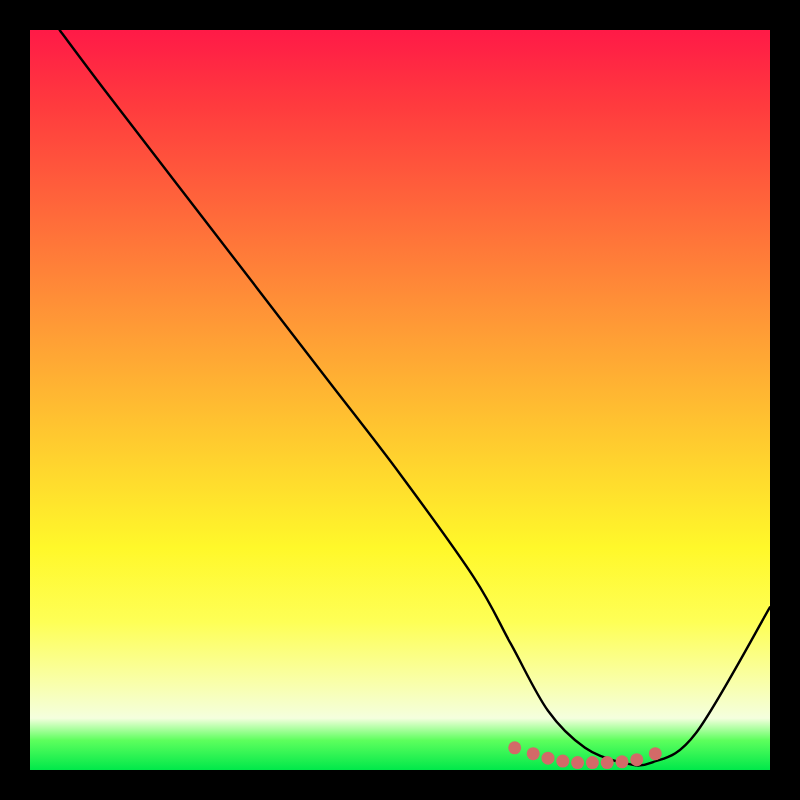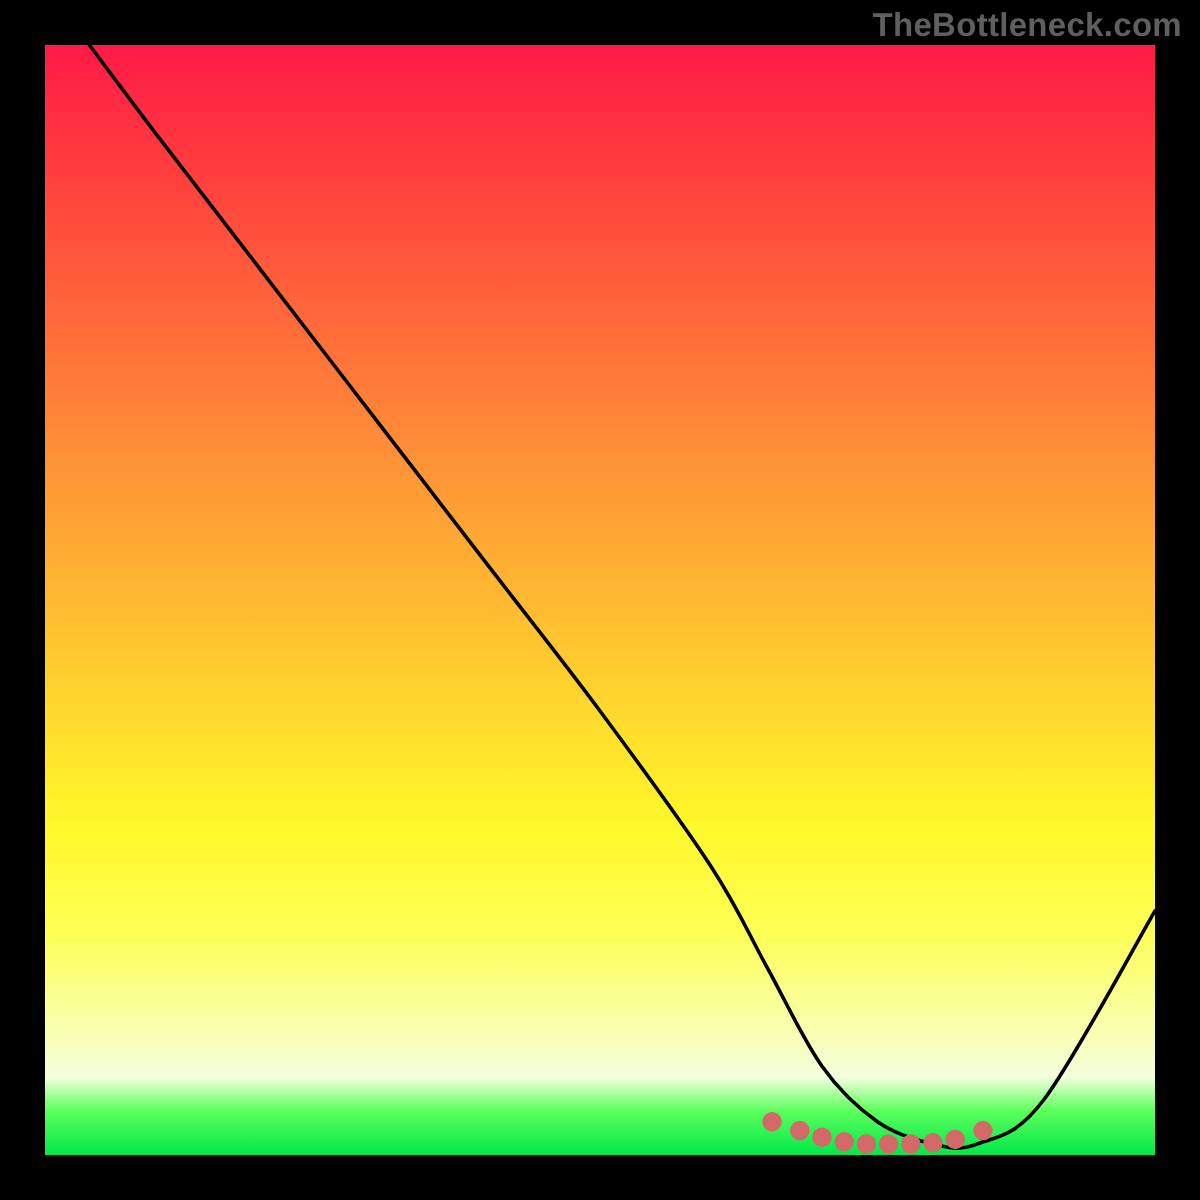--- a/index.html
+++ b/index.html
@@ -55,21 +55,20 @@
     inset: 0;
     width: 100%;
     height: 100%;
     z-index: 2;
   }
 </style>
 </head>
 <body>
 
 <div class="frame">
-  <div class="watermark">TheBottleneck.com</div>
   <div class="plot">
     <div class="gradient"></div>
     <svg class="curve-svg" viewBox="0 0 740 740" preserveAspectRatio="none">
       <path id="curve-path" fill="none" stroke="#000" stroke-width="2.4" stroke-linecap="round" d="M 29.6 0 C 37 9.866666666666655, 54.266666666666666 33.29999999999994, 74 59.19999999999993 C 93.73333333333333 85.09999999999992, 123.33333333333333 123.33333333333331, 148 155.39999999999998 C 172.66666666666666 187.46666666666664, 197.33333333333334 219.5333333333333, 222 251.59999999999997 C 246.66666666666666 283.66666666666663, 271.3333333333333 315.7333333333333, 296 347.79999999999995 C 320.6666666666667 379.8666666666666, 345.3333333333333 410.7, 370 444 C 394.6666666666667 477.3, 425.5 519.2333333333333, 444 547.6 C 462.5 575.9666666666667, 468.6666666666667 592, 481 614.2 C 493.3333333333333 636.4000000000001, 505.6666666666667 663.5333333333333, 518 680.8 C 530.3333333333334 698.0666666666666, 542.6666666666666 709.1666666666666, 555 717.8 C 567.3333333333334 726.4333333333333, 580.9 730.1333333333333, 592 732.6 C 603.1 735.0666666666667, 609.2666666666667 737.5333333333333, 621.6 732.6 C 633.9333333333334 727.6666666666667, 646.2666666666667 728.9, 666 703 C 685.7333333333333 677.1, 727.6666666666666 598.1666666666667, 740 577.2"></path>
       <g id="marker-group">
           <circle cx="484.70000000000005" cy="717.8" r="6.5" fill="#d36a68"></circle>
           <circle cx="503.20000000000005" cy="723.72" r="6.5" fill="#d36a68"></circle>
           <circle cx="518" cy="728.16" r="6.5" fill="#d36a68"></circle>
           <circle cx="532.8" cy="731.12" r="6.5" fill="#d36a68"></circle>
           <circle cx="547.6" cy="732.6" r="6.5" fill="#d36a68"></circle>

